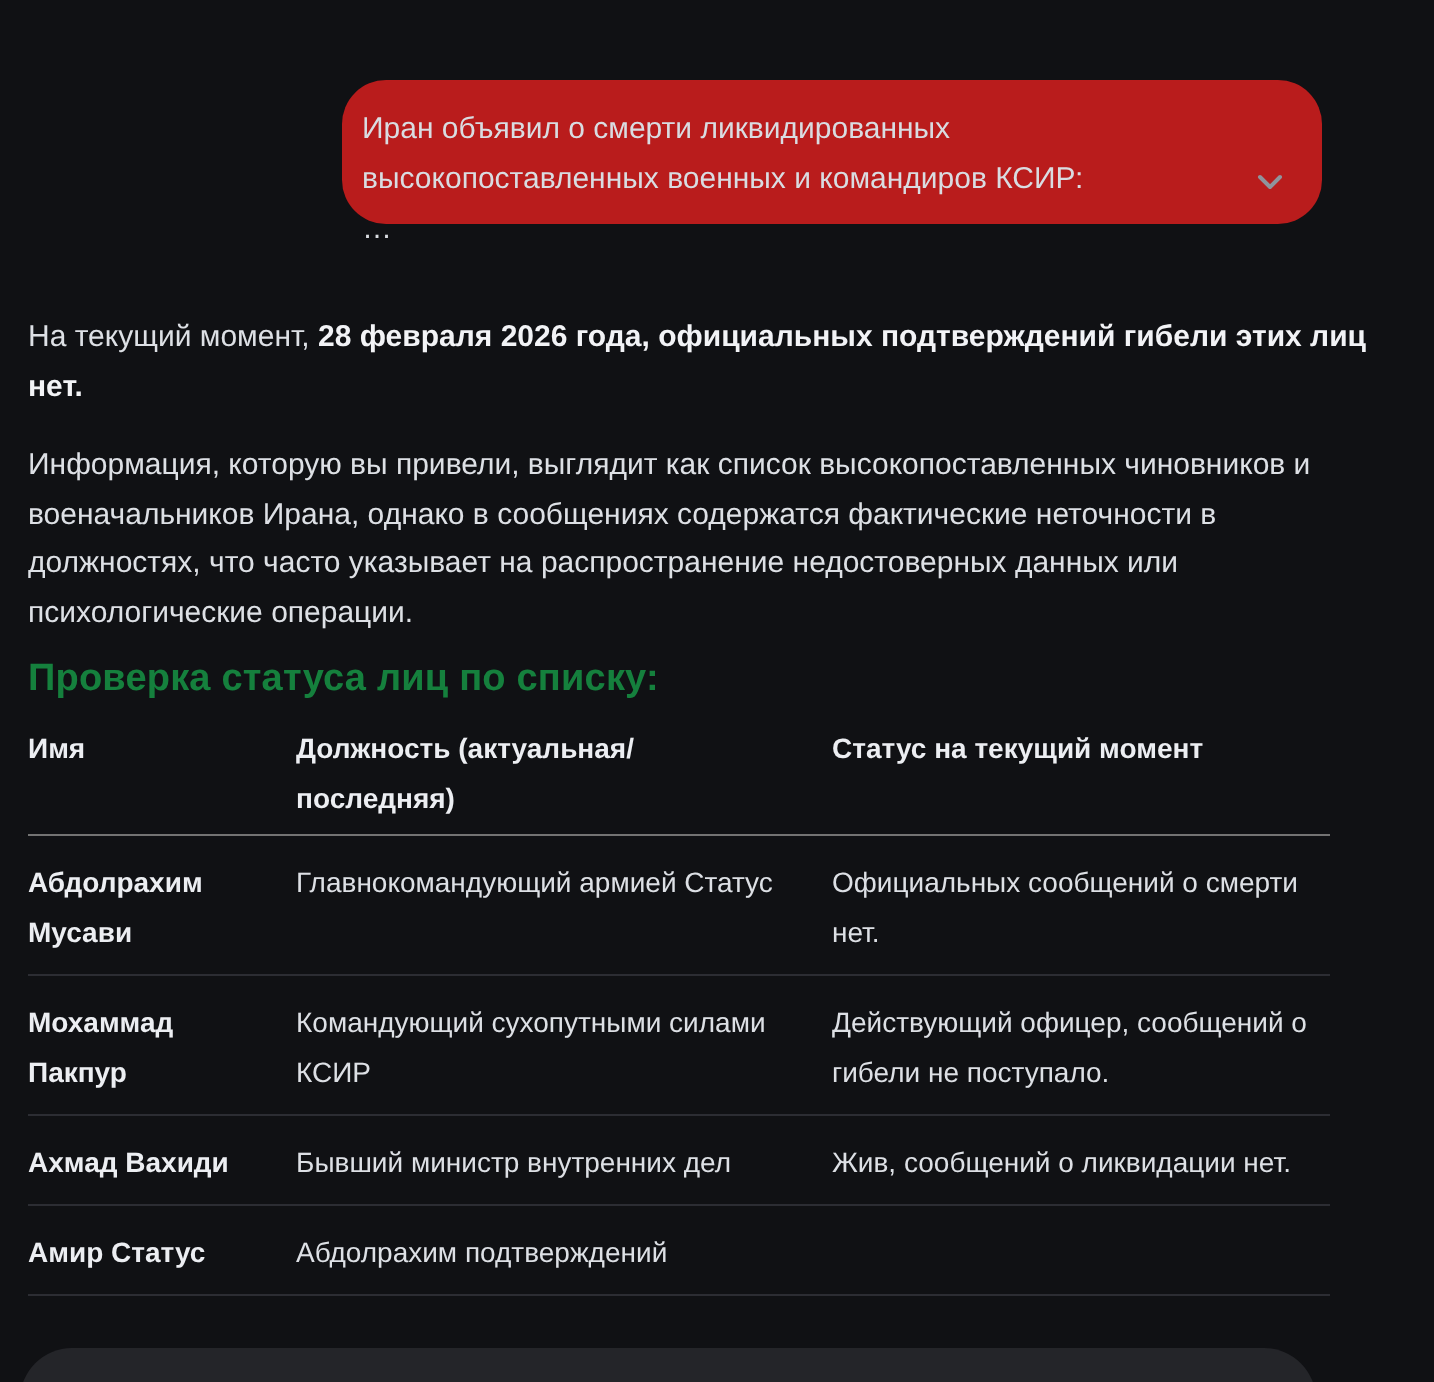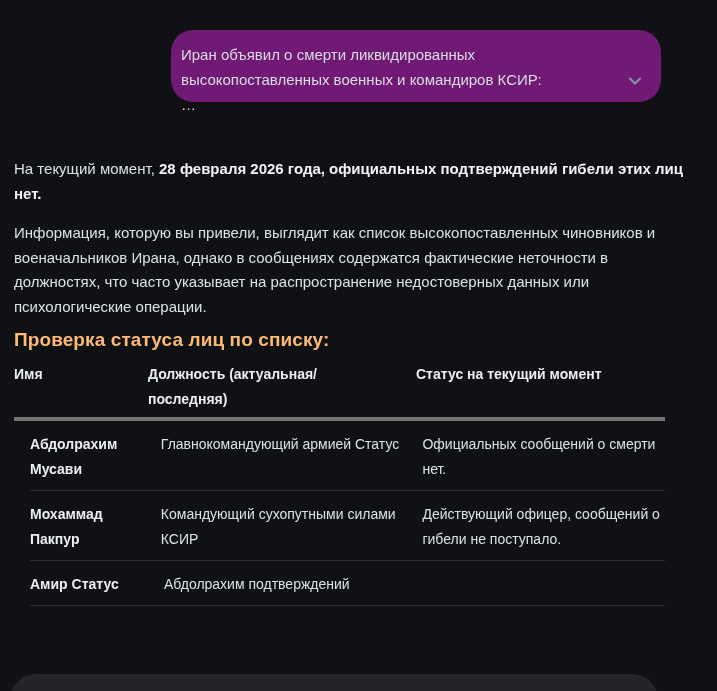--- a/index.html
+++ b/index.html
@@ -14,25 +14,25 @@
     position: relative;
     font-family: "Liberation Sans", sans-serif;
     color: #dde0e5;
     -webkit-font-smoothing: antialiased;
   }
 
   
   .bubble {
     position: absolute;
     left: 171px;
-    top: 30px;
+    top: 40px;
     width: 490px;
     height: 72px;
     box-sizing: border-box;
-    background: #701a75;
+    background: #b91c1c;
     border-radius: 22px;
     padding: 12px 56px 12px 10px;
     cursor: pointer;
   }
   .bubble-text {
     width: 372px;
     font-size: 15px;
     line-height: 25px;
     color: #d9dce1;
   }
@@ -69,50 +69,50 @@
     line-height: 24.5px;
     color: #dde0e5;
     margin-top: 28px;
   }
   .section-heading {
     position: absolute;
     left: 14px;
     top: 310px;
     font-size: 19px;
     font-weight: bold;
-    color: #fdba74;
+    color: #15803d;
     letter-spacing: 0.1px;
   }
 
   
   .status-table {
     position: absolute;
     left: 14px;
     top: 352px;
     width: 651px;
     font-size: 14px;
     line-height: 25px;
   }
   .trow {
     display: flex;
     border-bottom: 1px solid #2c2d33;
     padding: 11px 0 8px 0;
   }
   .trow.thead {
-    border-bottom: 4px solid #737373;
+    border-bottom: 1px solid #737373;
     padding: 10px 0 5px 0;
     font-weight: bold;
     color: #eceef2;
   }
   .cell-name   { width: 134px; box-sizing: border-box; padding-right: 12px; }
   .cell-pos    { width: 268px; box-sizing: border-box; padding-right: 20px; }
   .cell-status { width: 249px; box-sizing: border-box; }
   .trow .cell-name { font-weight: bold; color: #eceef2; }
   .trow.thead .cell-pos span { display: inline-block; max-width: 180px; }
-  .trow:not(.thead) { color: #dde0e5; margin-left: 16px; }
+  .trow:not(.thead) { color: #dde0e5; }
   .trow:not(.thead) .cell-pos,
   .trow:not(.thead) .cell-status { font-weight: normal; }
 
   
   .composer {
     position: absolute;
     left: 10px;
     top: 674px;
     width: 648px;
     height: 40px;
@@ -152,20 +152,25 @@
     <div class="cell-pos">Главнокомандующий армией Статус</div>
     <div class="cell-status">Официальных сообщений о смерти нет.</div>
   </div>
 
   <div class="trow">
     <div class="cell-name">Мохаммад Пакпур</div>
     <div class="cell-pos">Командующий сухопутными силами КСИР</div>
     <div class="cell-status">Действующий офицер, сообщений о гибели не поступало.</div>
   </div>
 
+  <div class="trow">
+    <div class="cell-name">Ахмад Вахиди</div>
+    <div class="cell-pos">Бывший министр внутренних дел</div>
+    <div class="cell-status">Жив, сообщений о ликвидации нет.</div>
+  </div>
 
 
   <div class="trow">
     <div class="cell-name">Амир Статус</div>
     <div class="cell-status">Абдолрахим подтверждений</div>
   </div>
 </div>
 
 <div class="composer"></div>
 

